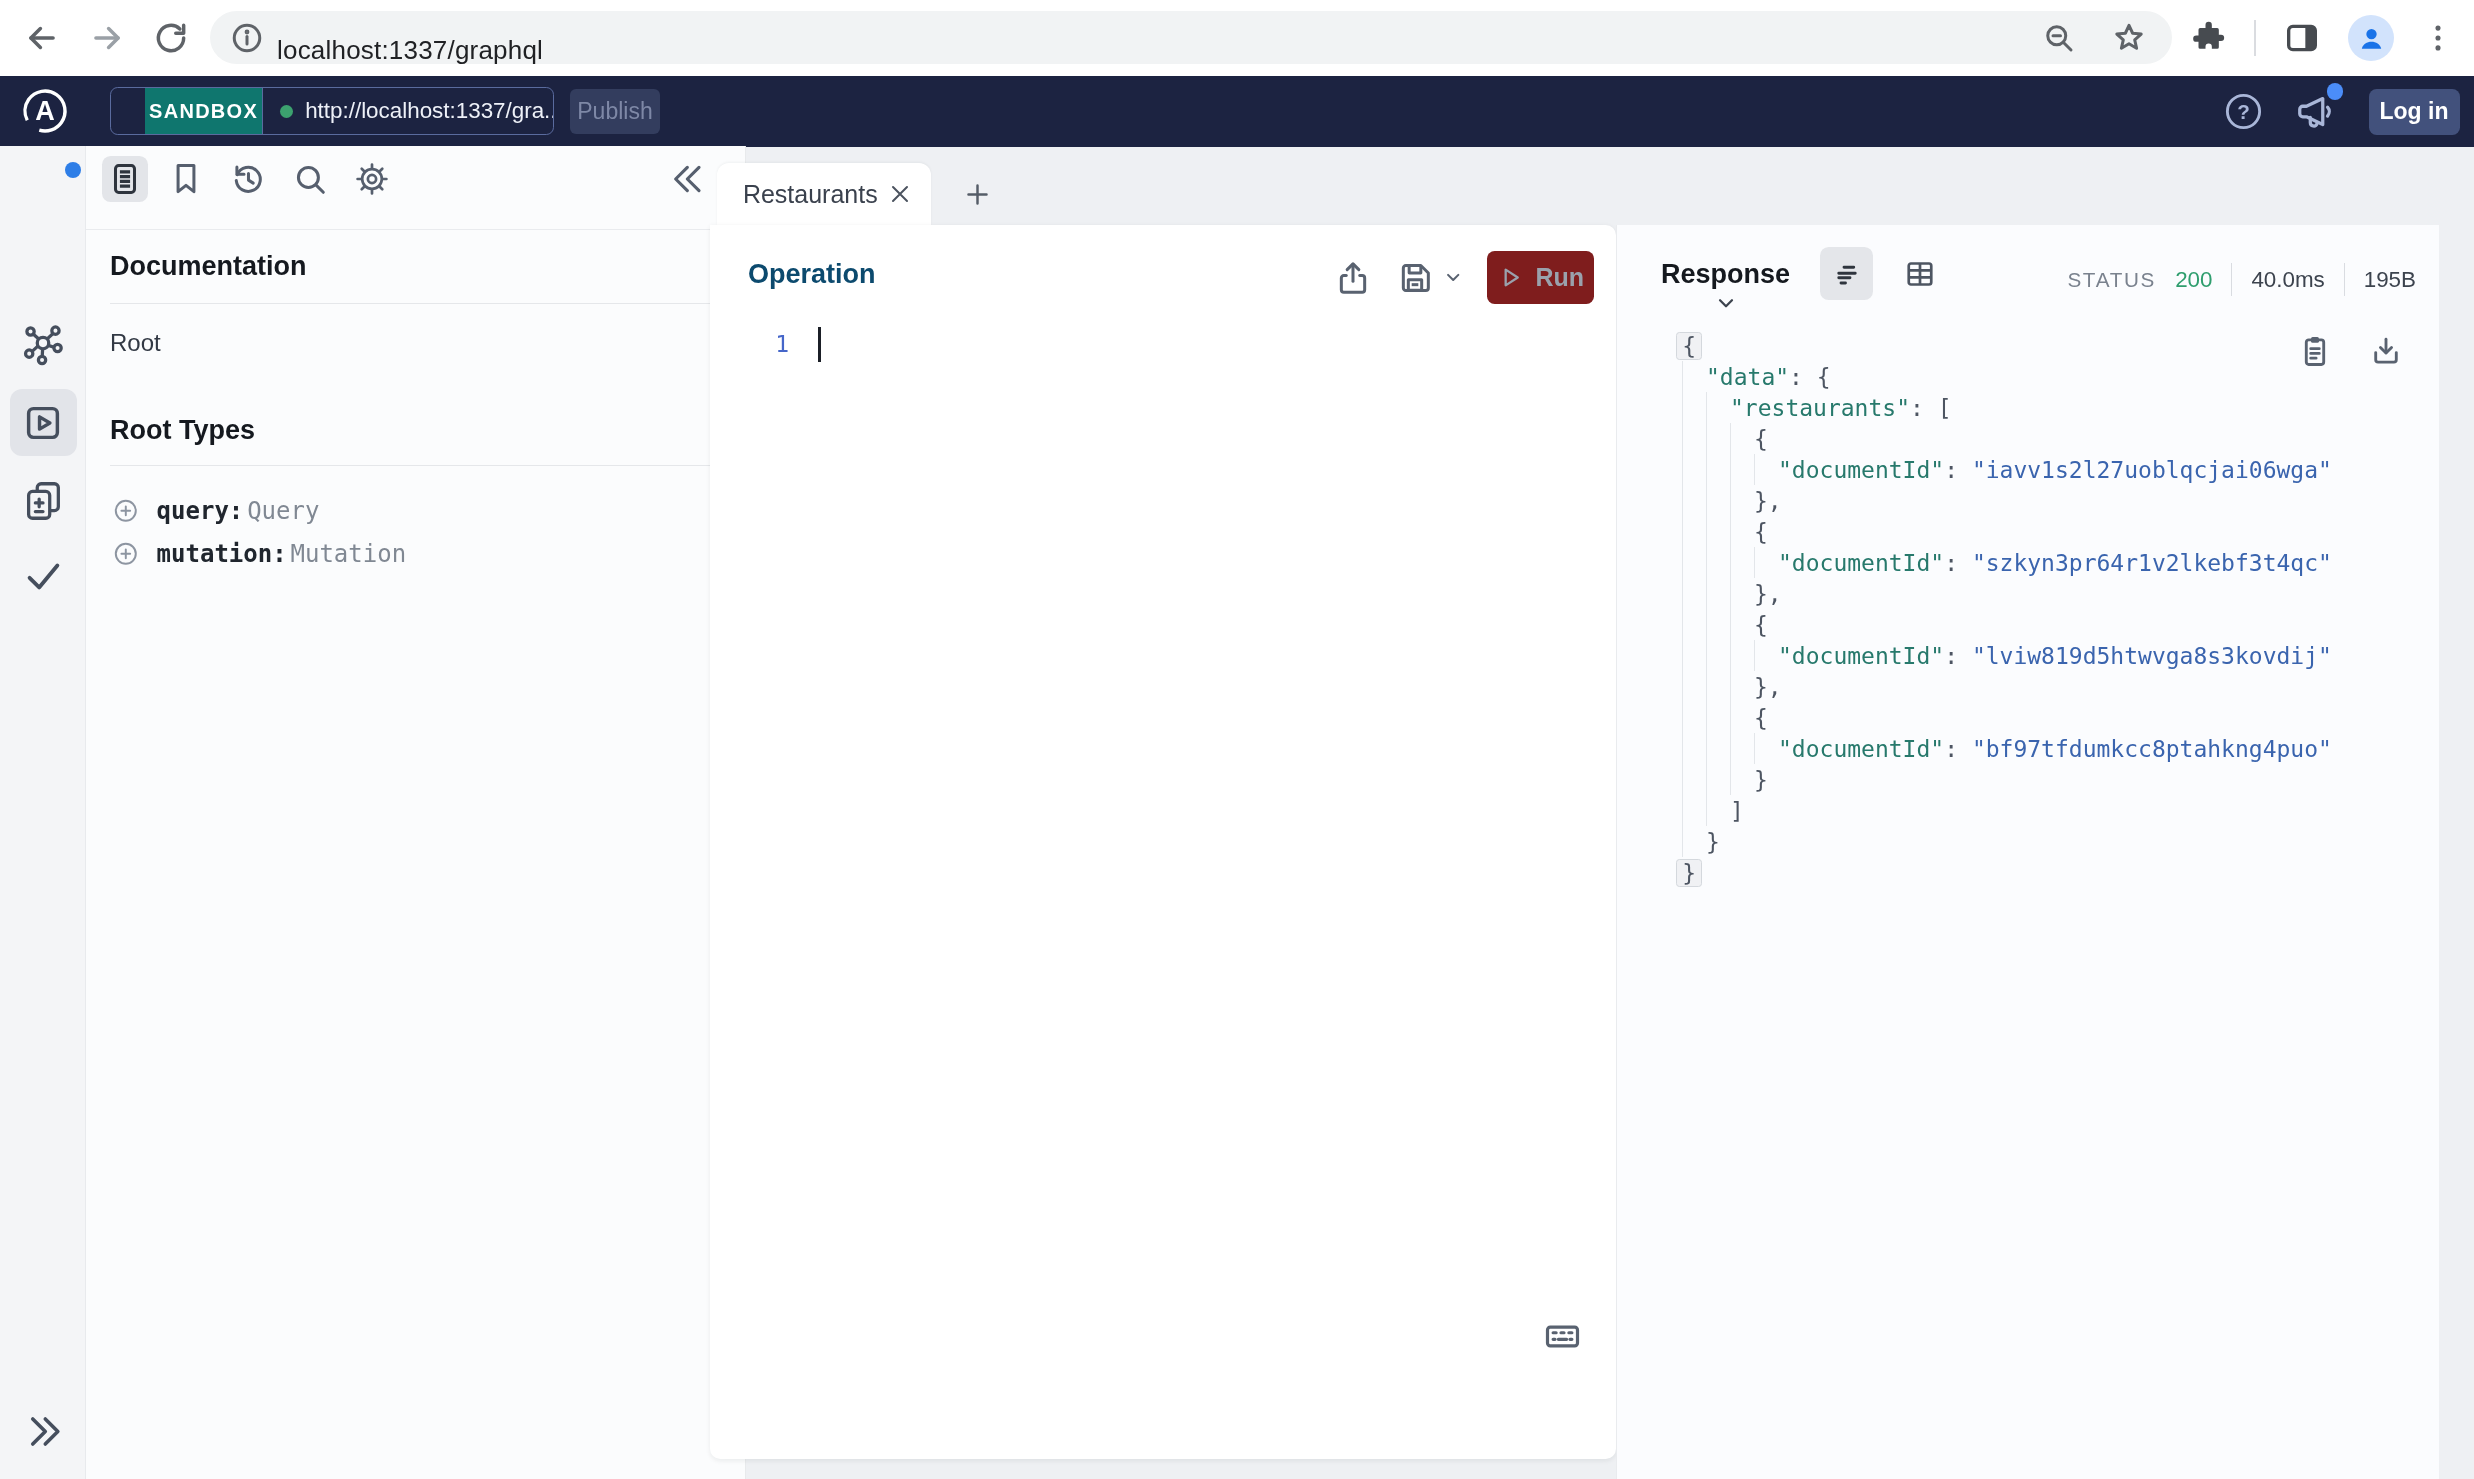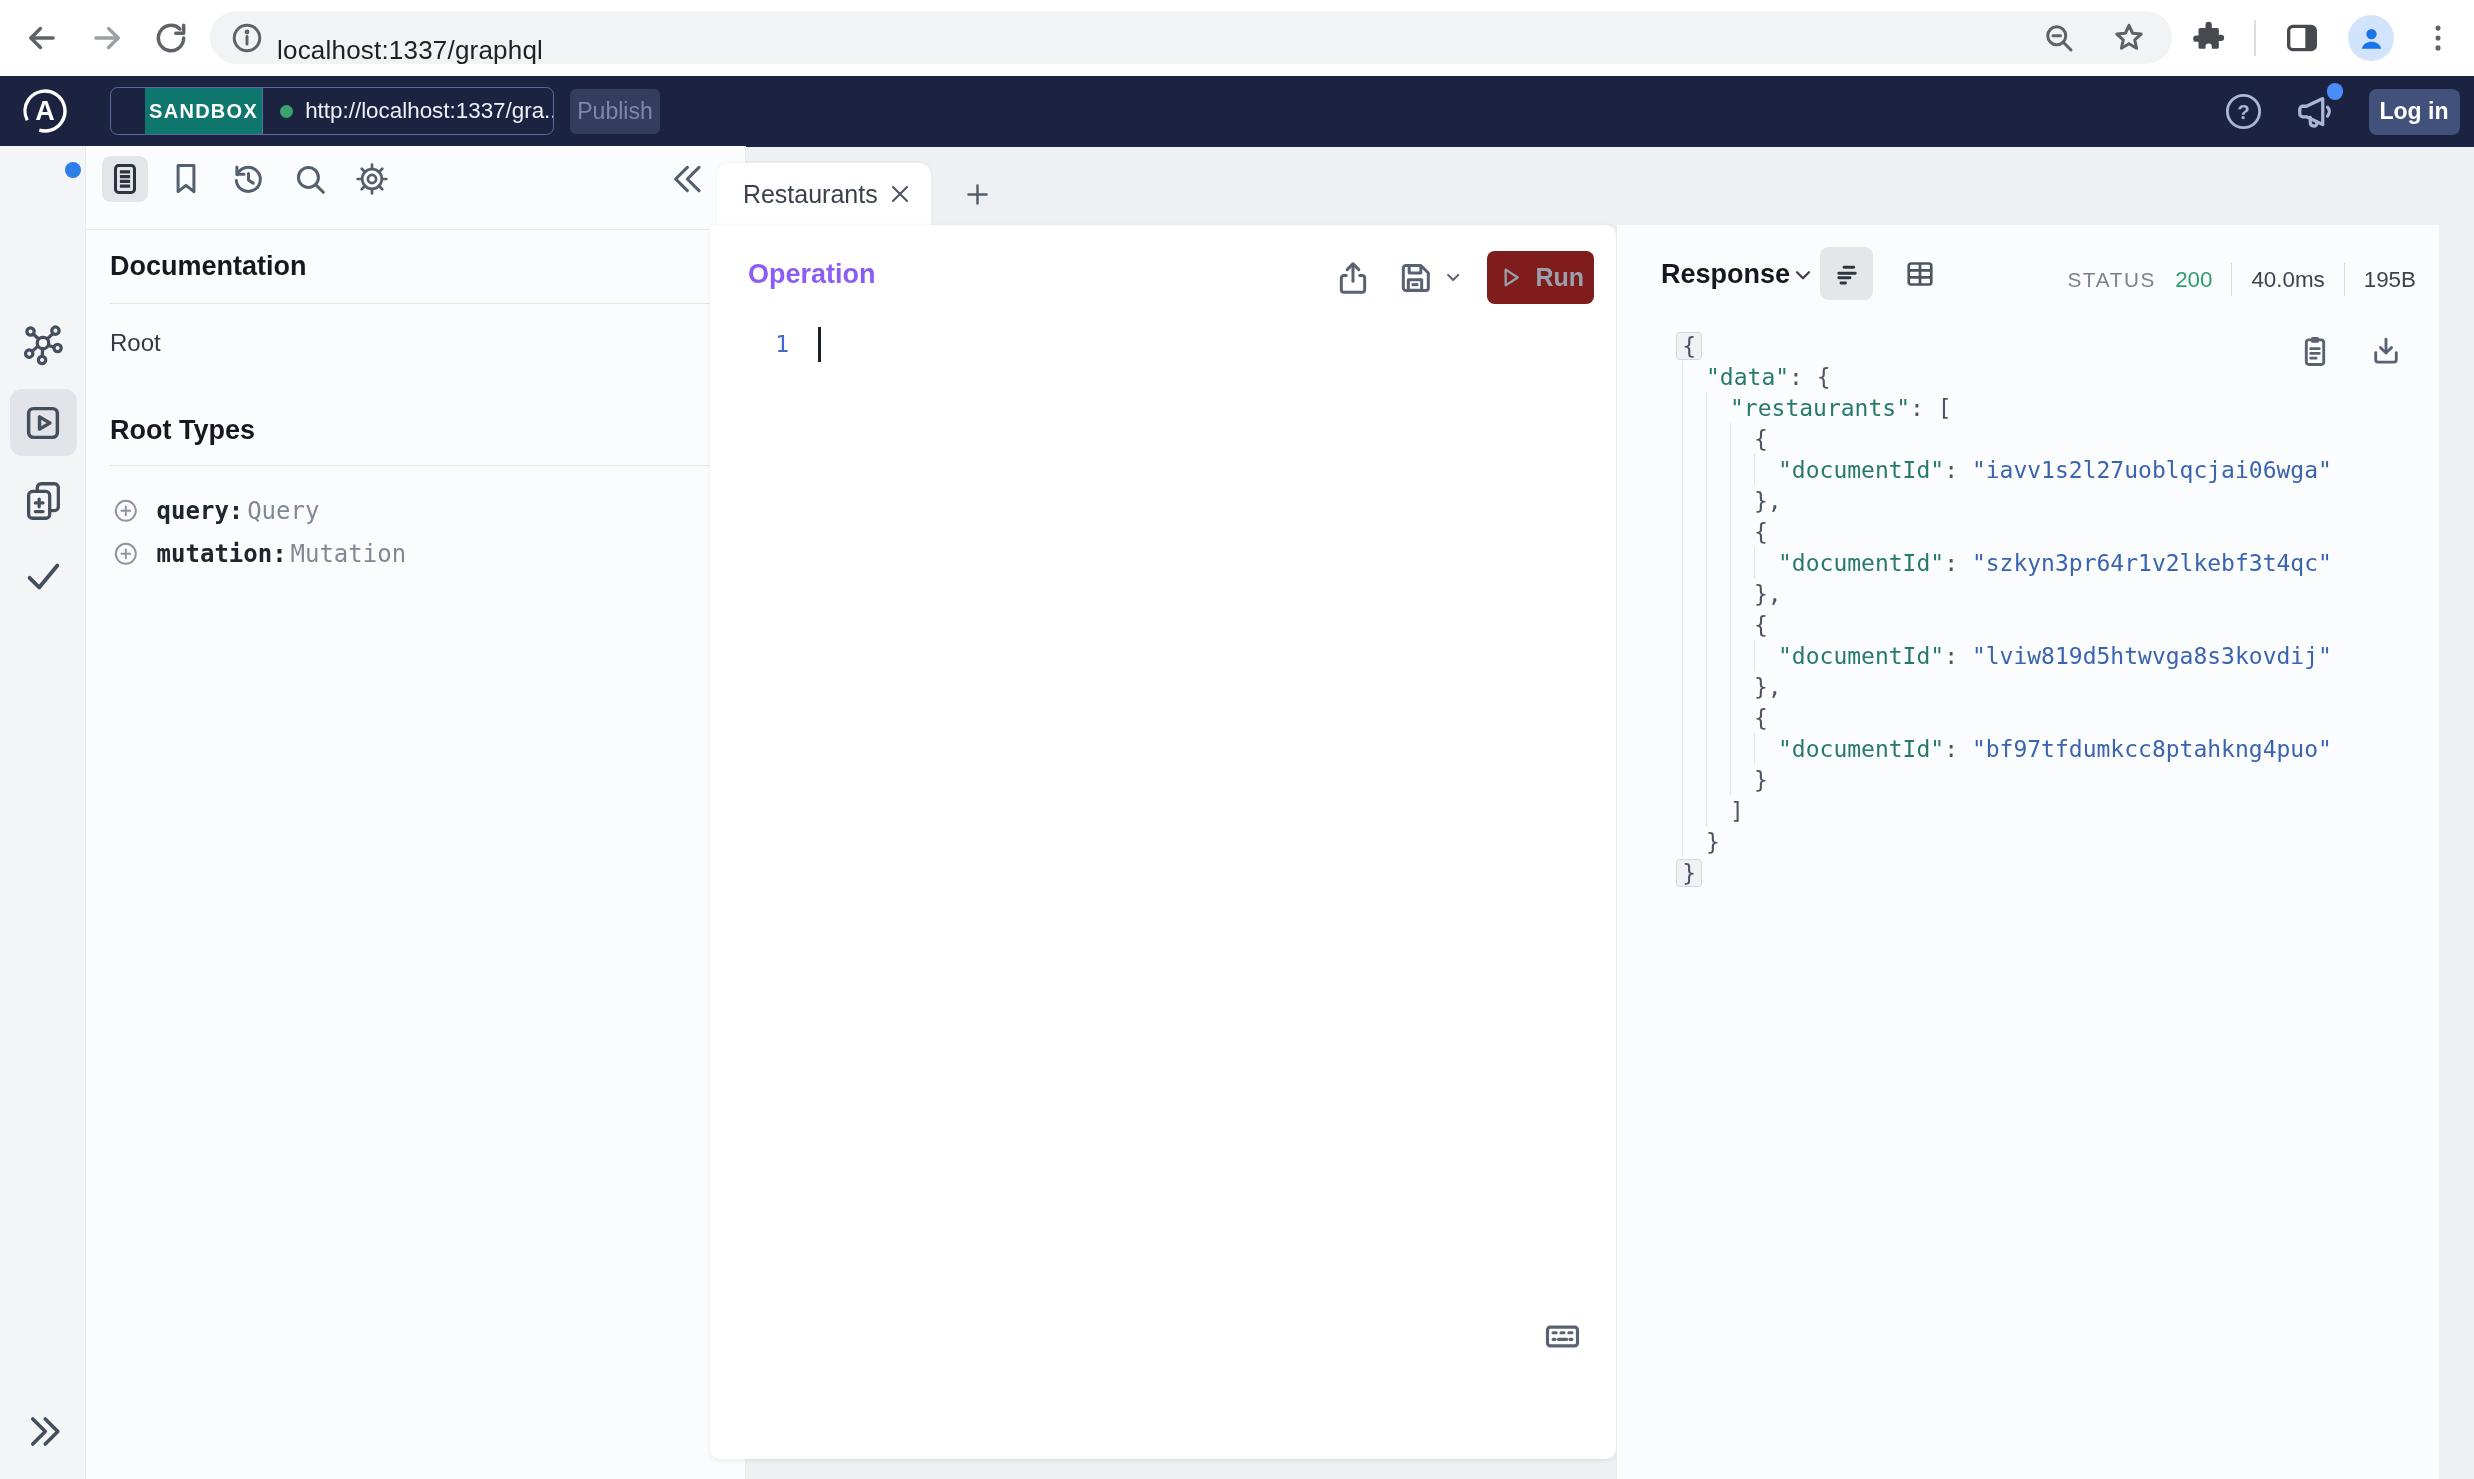--- a/index.html
+++ b/index.html
@@ -65,37 +65,37 @@
   
   .main { position:absolute; left:710px; top:0; width:1729px; height:1333px; }
   .tab { position:absolute; left:6.9px; top:17px; width:214px; height:62px; background:#ffffff; border-radius:12px 12px 0 0;
     display:flex; align-items:center; cursor:pointer; box-shadow:0 -0.9px 2.6px rgba(25,30,40,.05); }
   .tab-label { font-size:25px; color:#3a414d; margin-left:26px; }
   .tab-close { margin-left:auto; margin-right:19px; color:#4b535f; display:flex; cursor:pointer; }
   .tab-plus { position:absolute; left:243px; top:24px; width:48px; height:48px; display:flex; align-items:center; justify-content:center; color:#555d68; cursor:pointer; }
 
   .opcard { position:absolute; left:0; top:79px; width:906px; height:1234px; background:#ffffff;
     border-radius:0 10.3px 10.3px 10.3px; box-shadow:0 1.7px 5.2px rgba(20,24,32,.07); }
-  .op-title { position:absolute; left:38px; top:34px; font-size:27px; font-weight:bold; color:#8b5cf6; }
+  .op-title { position:absolute; left:38px; top:34px; font-size:27px; font-weight:bold; color:#0c4a6e; }
   .op-actions { position:absolute; right:22.4px; top:26px; display:flex; align-items:center; gap:22.4px; color:#596270; }
   .run-btn { width:107px; height:53px; background:#7f1d1d; border:none; border-radius:7.7px; display:flex; align-items:center;
     justify-content:center; gap:10.3px; color:#9aa1ac; font-size:25px; font-weight:600; font-family:inherit; cursor:pointer; }
   .gutter-num { position:absolute; left:45px; top:103px; width:34px; text-align:right;
     font-family:"DejaVu Sans Mono", monospace; font-size:23px; color:#4566c9; line-height:33px; }
   .cursor { position:absolute; left:108px; top:102px; width:2.6px; height:35px; background:#1b1f27; }
   .kbd-hint { position:absolute; right:31px; bottom:100px; color:#596270; cursor:pointer; }
   .op-footer { position:absolute; left:0; bottom:0; width:906px; height:80px; border-top:0.9px solid #e7e9ec;
     display:flex; align-items:center; padding-left:40px; gap:48px; }
   .foot-tab { font-size:24px; color:#5d6571; cursor:pointer; white-space:nowrap; }
   .foot-collapse { margin-left:auto; margin-right:34px; color:#596270; cursor:pointer; }
 
   
   .response { position:absolute; left:906px; top:79px; width:823px; height:1254px; background:#fbfcfe; border-left:0.9px solid #e9ebee; }
   .resp-header { position:absolute; left:0; top:0; width:823px; height:95px; }
-  .resp-title { position:absolute; left:44px; top:34px; font-size:27px; font-weight:bold; color:#15191f; display:flex; align-items:center; cursor:pointer; }
+  .resp-title { position:absolute; left:44px; top:34px; font-size:27px; font-weight:bold; color:#15191f; display:flex; align-items:center; cursor:pointer;flex-direction:column; }
   .resp-title .chev { color:#3c434e; }
   .view-toggle { position:absolute; left:203px; top:22.4px; display:flex; gap:20.7px; }
   .vt-btn { width:53px; height:53px; border-radius:8.6px; display:flex; align-items:center; justify-content:center; color:#2f353e; cursor:pointer; }
   .vt-btn.sel { background:#e4e6ea; }
   .vt-btn.dim { color:#4d5562; }
   .resp-meta { position:absolute; right:24px; top:38px; display:flex; align-items:center; gap:19px; }
   .meta-label { font-size:20.7px; letter-spacing:1.7px; color:#7a828e; }
   .meta-status { font-size:22.4px; color:#2f9e6e; }
   .meta-val { font-size:22.4px; color:#3c434e; }
   .meta-div { width:0.9px; height:33px; background:#d9dce1; }

